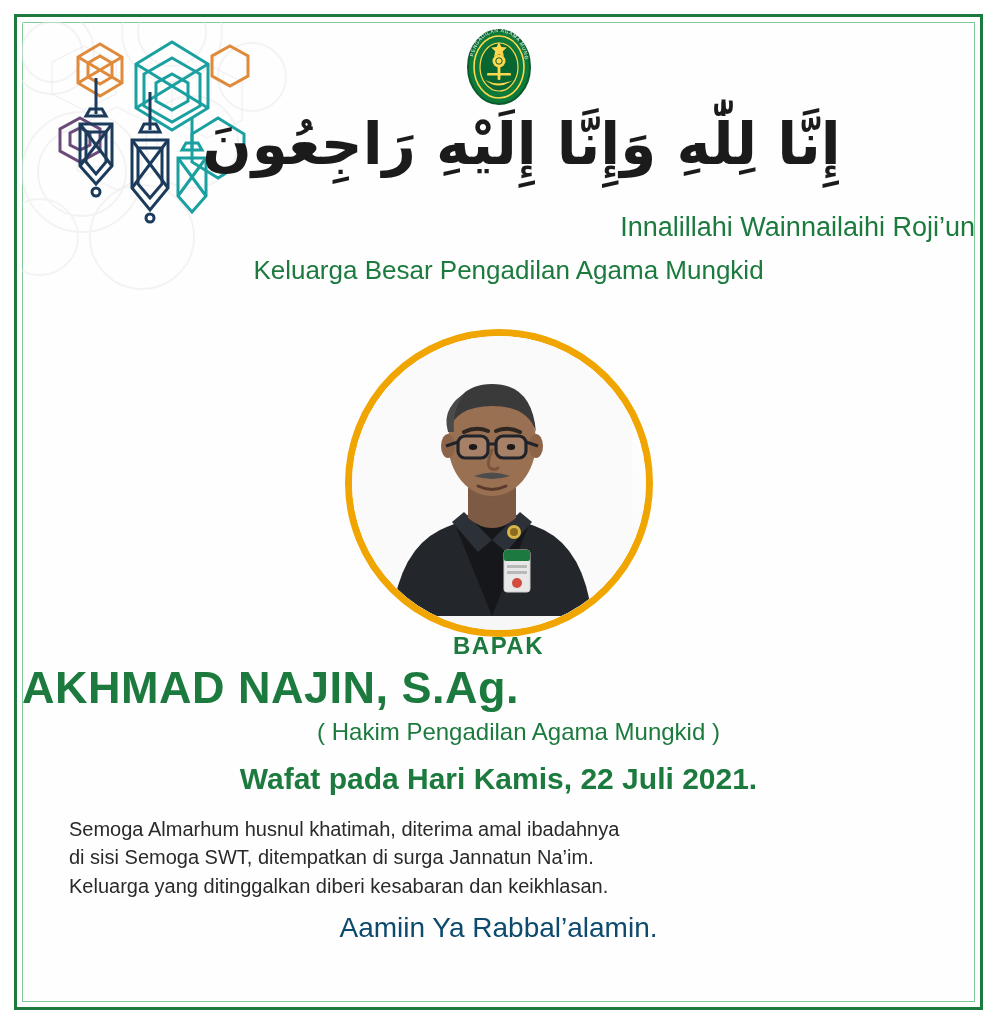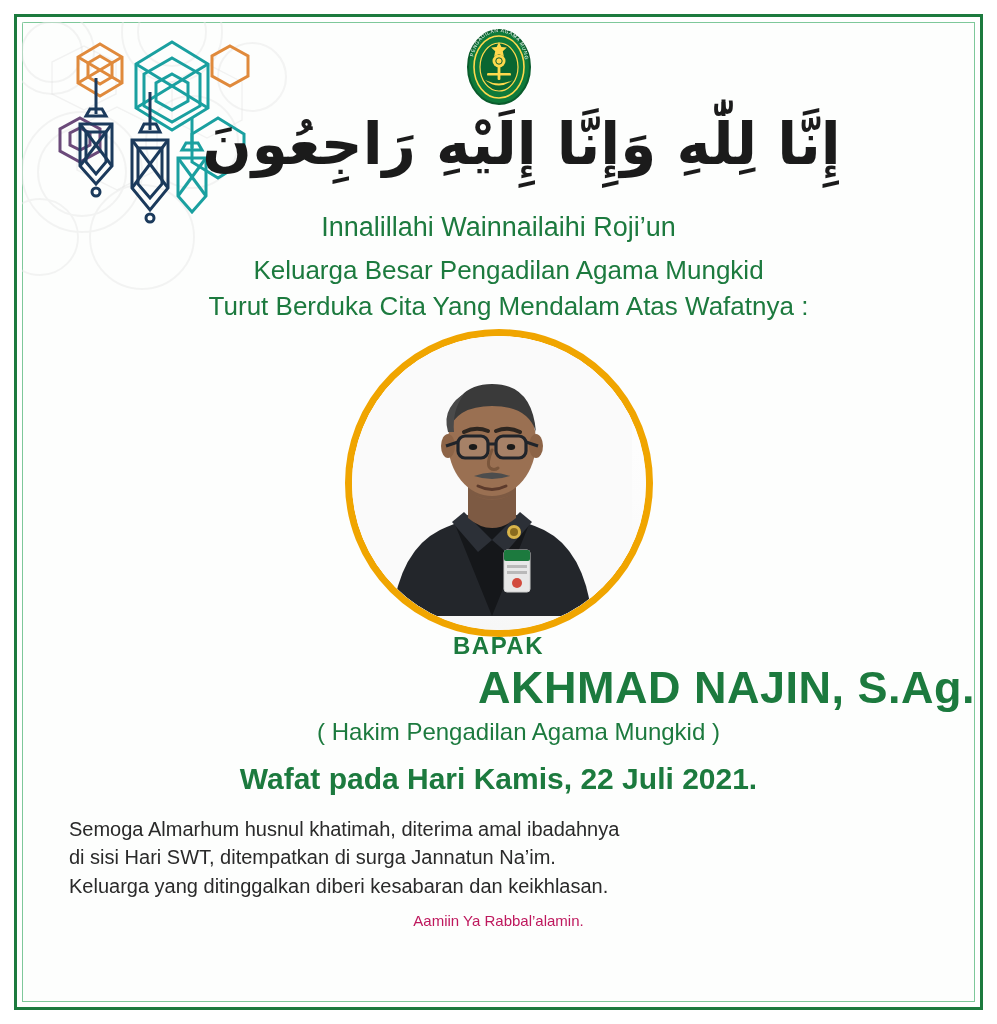--- a/index.html
+++ b/index.html
@@ -84,21 +84,21 @@
     font-weight: 700;
     letter-spacing: 0px;
     margin-left: 46px;
   }
 
   .translit {
     position: absolute;
     left: 0;
     right: 0;
     top: 190px;
-    text-align: center;
+    text-align: right;
     font-size: 27px;
     color: #1c7a3e;
     font-weight: 400;
   }
 
   .condolence {
     position: absolute;
     left: 0;
     right: 0;
     top: 231px;
@@ -140,21 +140,21 @@
     text-align: center;
     font-size: 24px;
     letter-spacing: 1.5px;
     color: #1c7a3e;
     font-weight: 700;
   }
   .name {
     position: absolute;
     left: 0; right: 0;
     top: 640px;
-    text-align: right;
+    text-align: left;
     font-size: 45px;
     color: #1c7a3e;
     font-weight: 700;
     letter-spacing: 0.5px;
   }
   .role {
     position: absolute;
     left: 0; right: 0;
     top: 696px;
     text-align: center;
@@ -181,22 +181,22 @@
     color: #2a2a2a;
     font-weight: 400;
     padding-left: 47px;
   }
   .prayer div { white-space: nowrap; }
   .amiin {
     position: absolute;
     left: 0; right: 0;
     top: 890px;
     text-align: center;
-    font-size: 15px;
-    color: #be185d;
+    font-size: 28px;
+    color: #0c4a6e;
     font-weight: 400;
   }
 </style>
 </head>
 <body>
 
 <div class="poster">
 
   <div class="frame-outer"></div>
   <div class="frame-inner"></div>
@@ -294,21 +294,20 @@
         </text>
       </svg>
     </div>
 
     <div class="arabic">إِنَّا لِلّٰهِ وَإِنَّا إِلَيْهِ رَاجِعُونَ</div>
 
     <div class="translit">Innalillahi Wainnailaihi Roji’un</div>
 
     <div class="condolence">
       <div>Keluarga Besar Pengadilan Agama Mungkid</div>
-      <div>Turut Berduka Cita Yang Mendalam Atas Wafatnya :</div>
     </div>
 
     <div class="photo-frame">
       <div class="photo-inner">
         <svg viewBox="0 0 280 280" width="280" height="280" xmlns="http://www.w3.org/2000/svg">
           <rect x="0" y="0" width="280" height="280" fill="#fafafa"></rect>
 
           <path d="M40 280 q8 -66 48 -86 q30 -14 52 -14 q22 0 52 14 q40 20 48 86 z" fill="#23262b"></path>
           <path d="M118 178 q22 26 44 0 l16 8 l-38 94 l-38 -94 z" fill="#15171a"></path>
 
@@ -361,20 +360,20 @@
       </div>
     </div>
 
     <div class="bapak">BAPAK</div>
     <div class="name">AKHMAD NAJIN, S.Ag.</div>
     <div class="role">( Hakim Pengadilan Agama Mungkid )</div>
     <div class="wafat">Wafat pada Hari Kamis, 22 Juli 2021.</div>
 
     <div class="prayer">
       <div>Semoga Almarhum husnul khatimah, diterima amal ibadahnya</div>
-      <div>di sisi Hari SWT, ditempatkan di surga Jannatun Na’im.</div>
+      <div>di sisi Semoga SWT, ditempatkan di surga Jannatun Na’im.</div>
       <div>Keluarga yang ditinggalkan diberi kesabaran dan keikhlasan.</div>
     </div>
 
     <div class="amiin">Aamiin Ya Rabbal’alamin.</div>
 
   </div>
 </div>
 
 </body></html>

